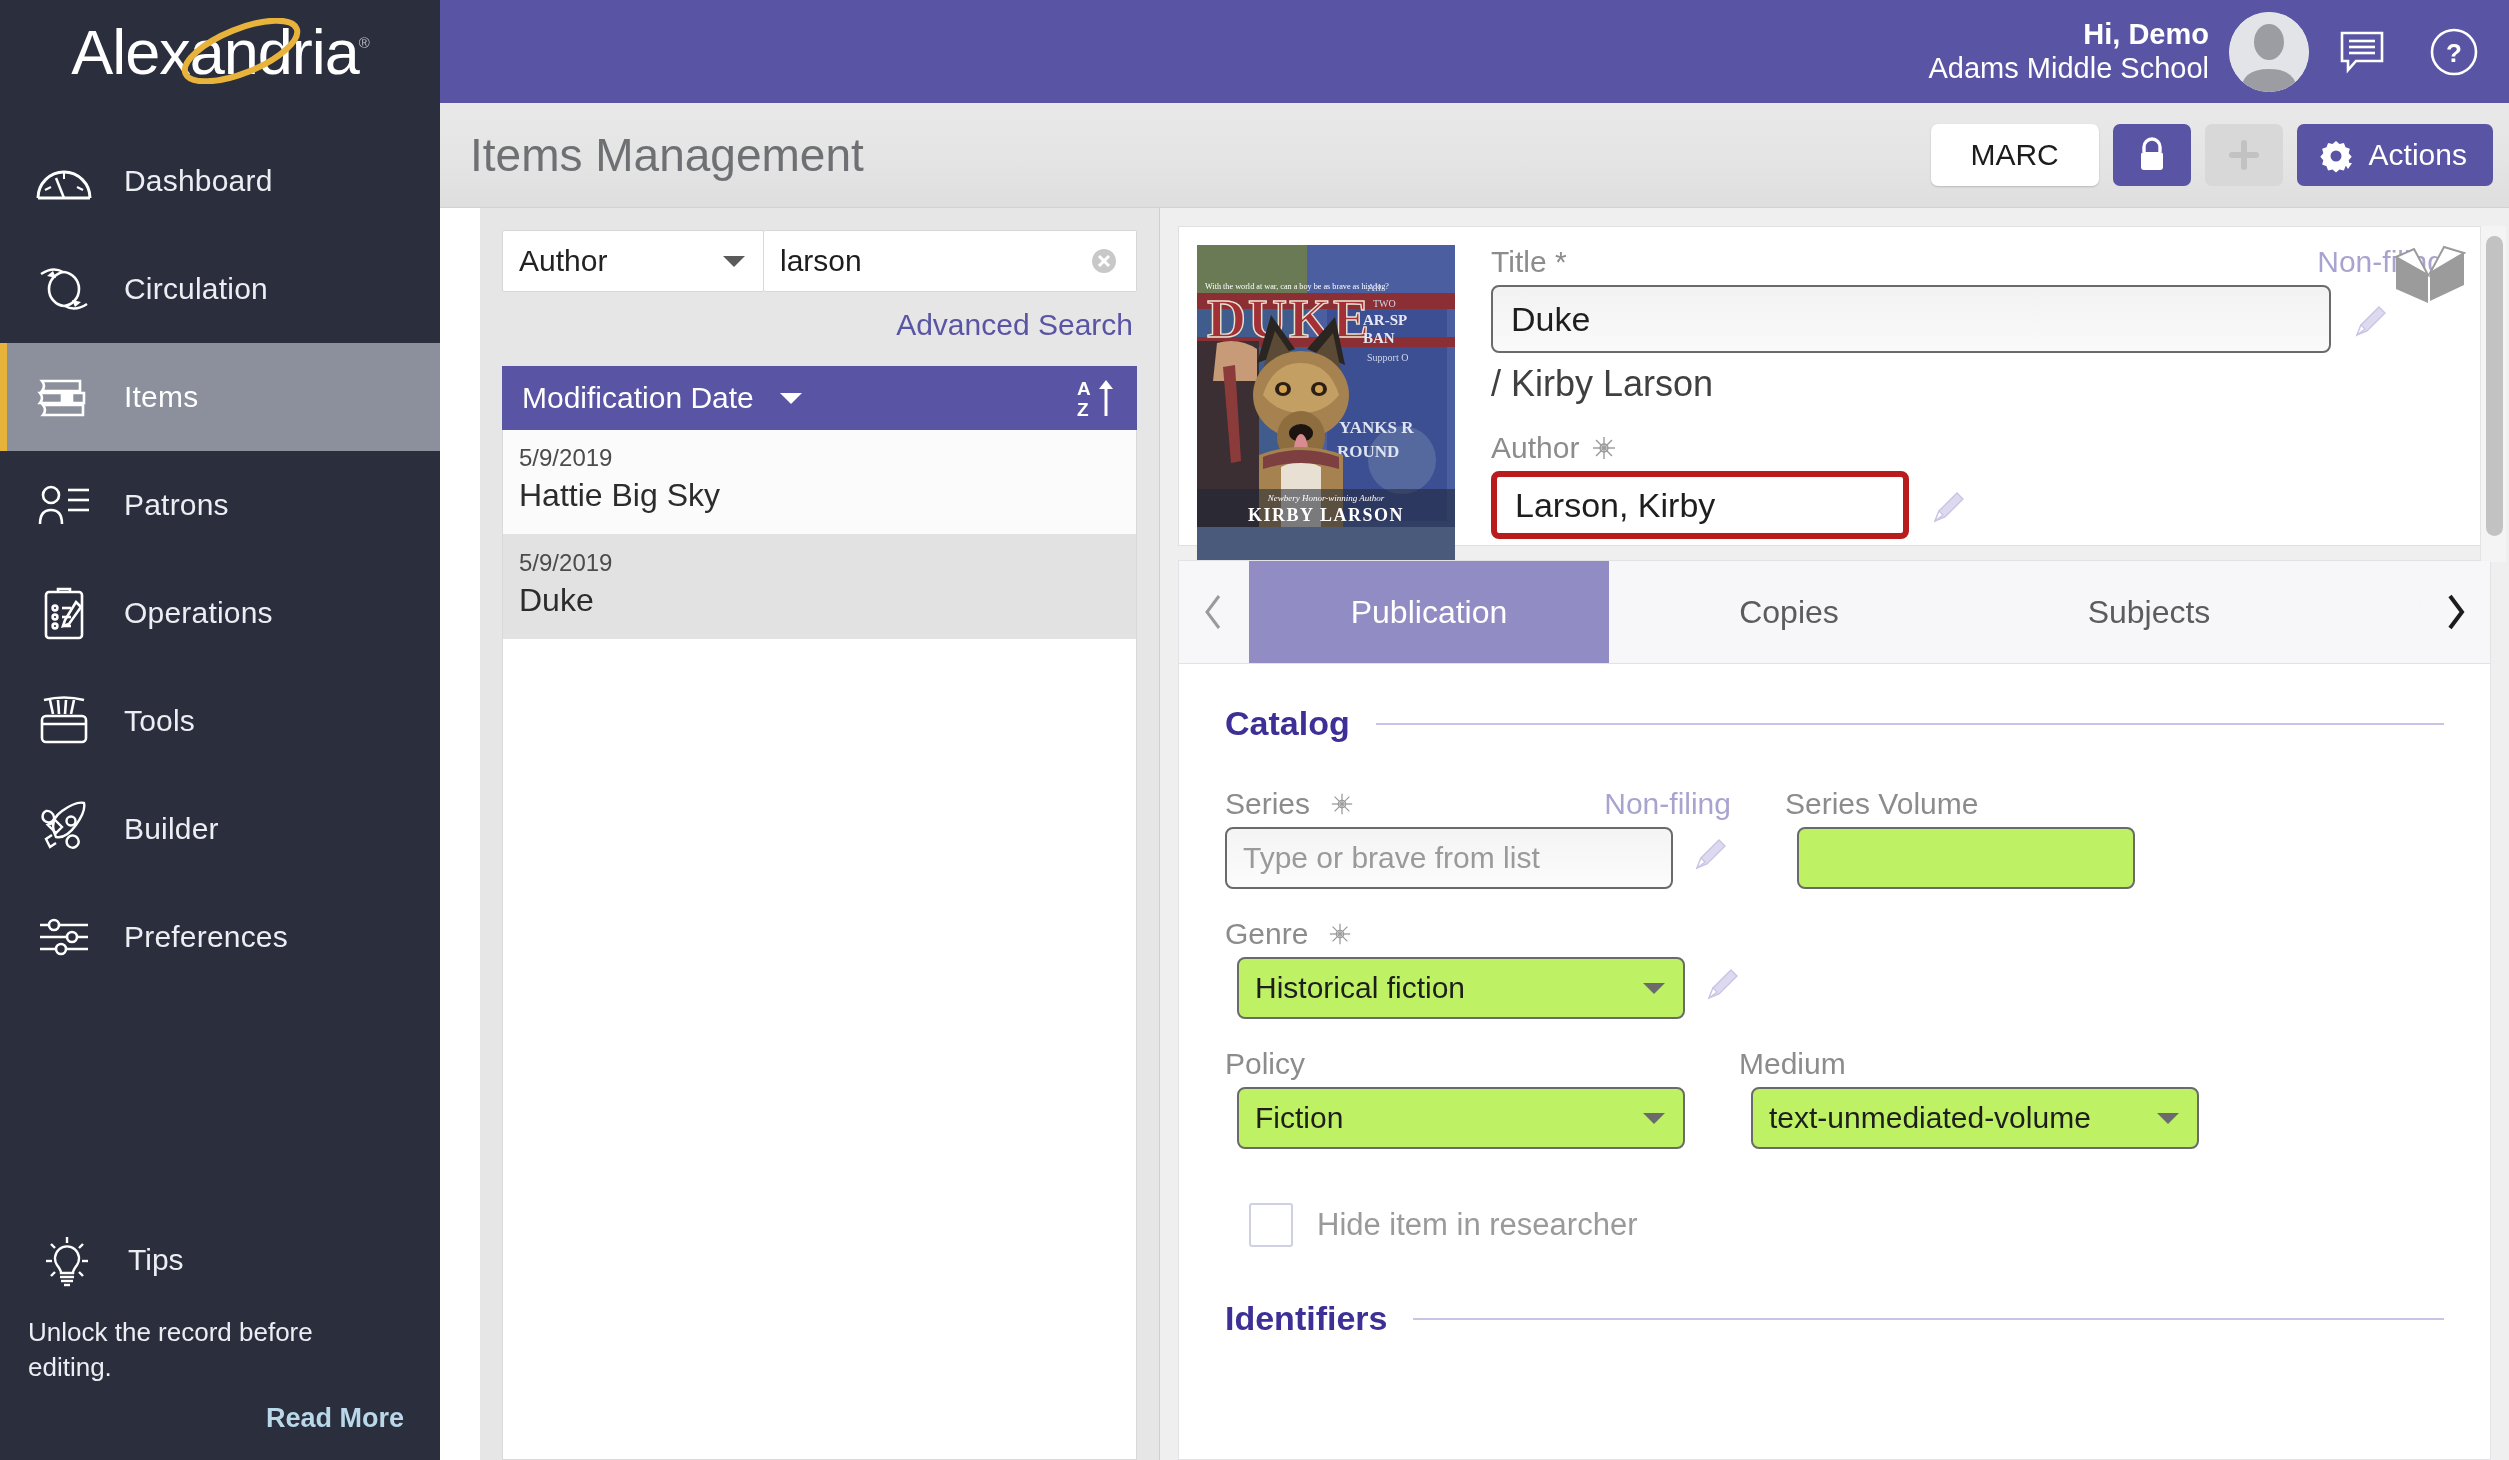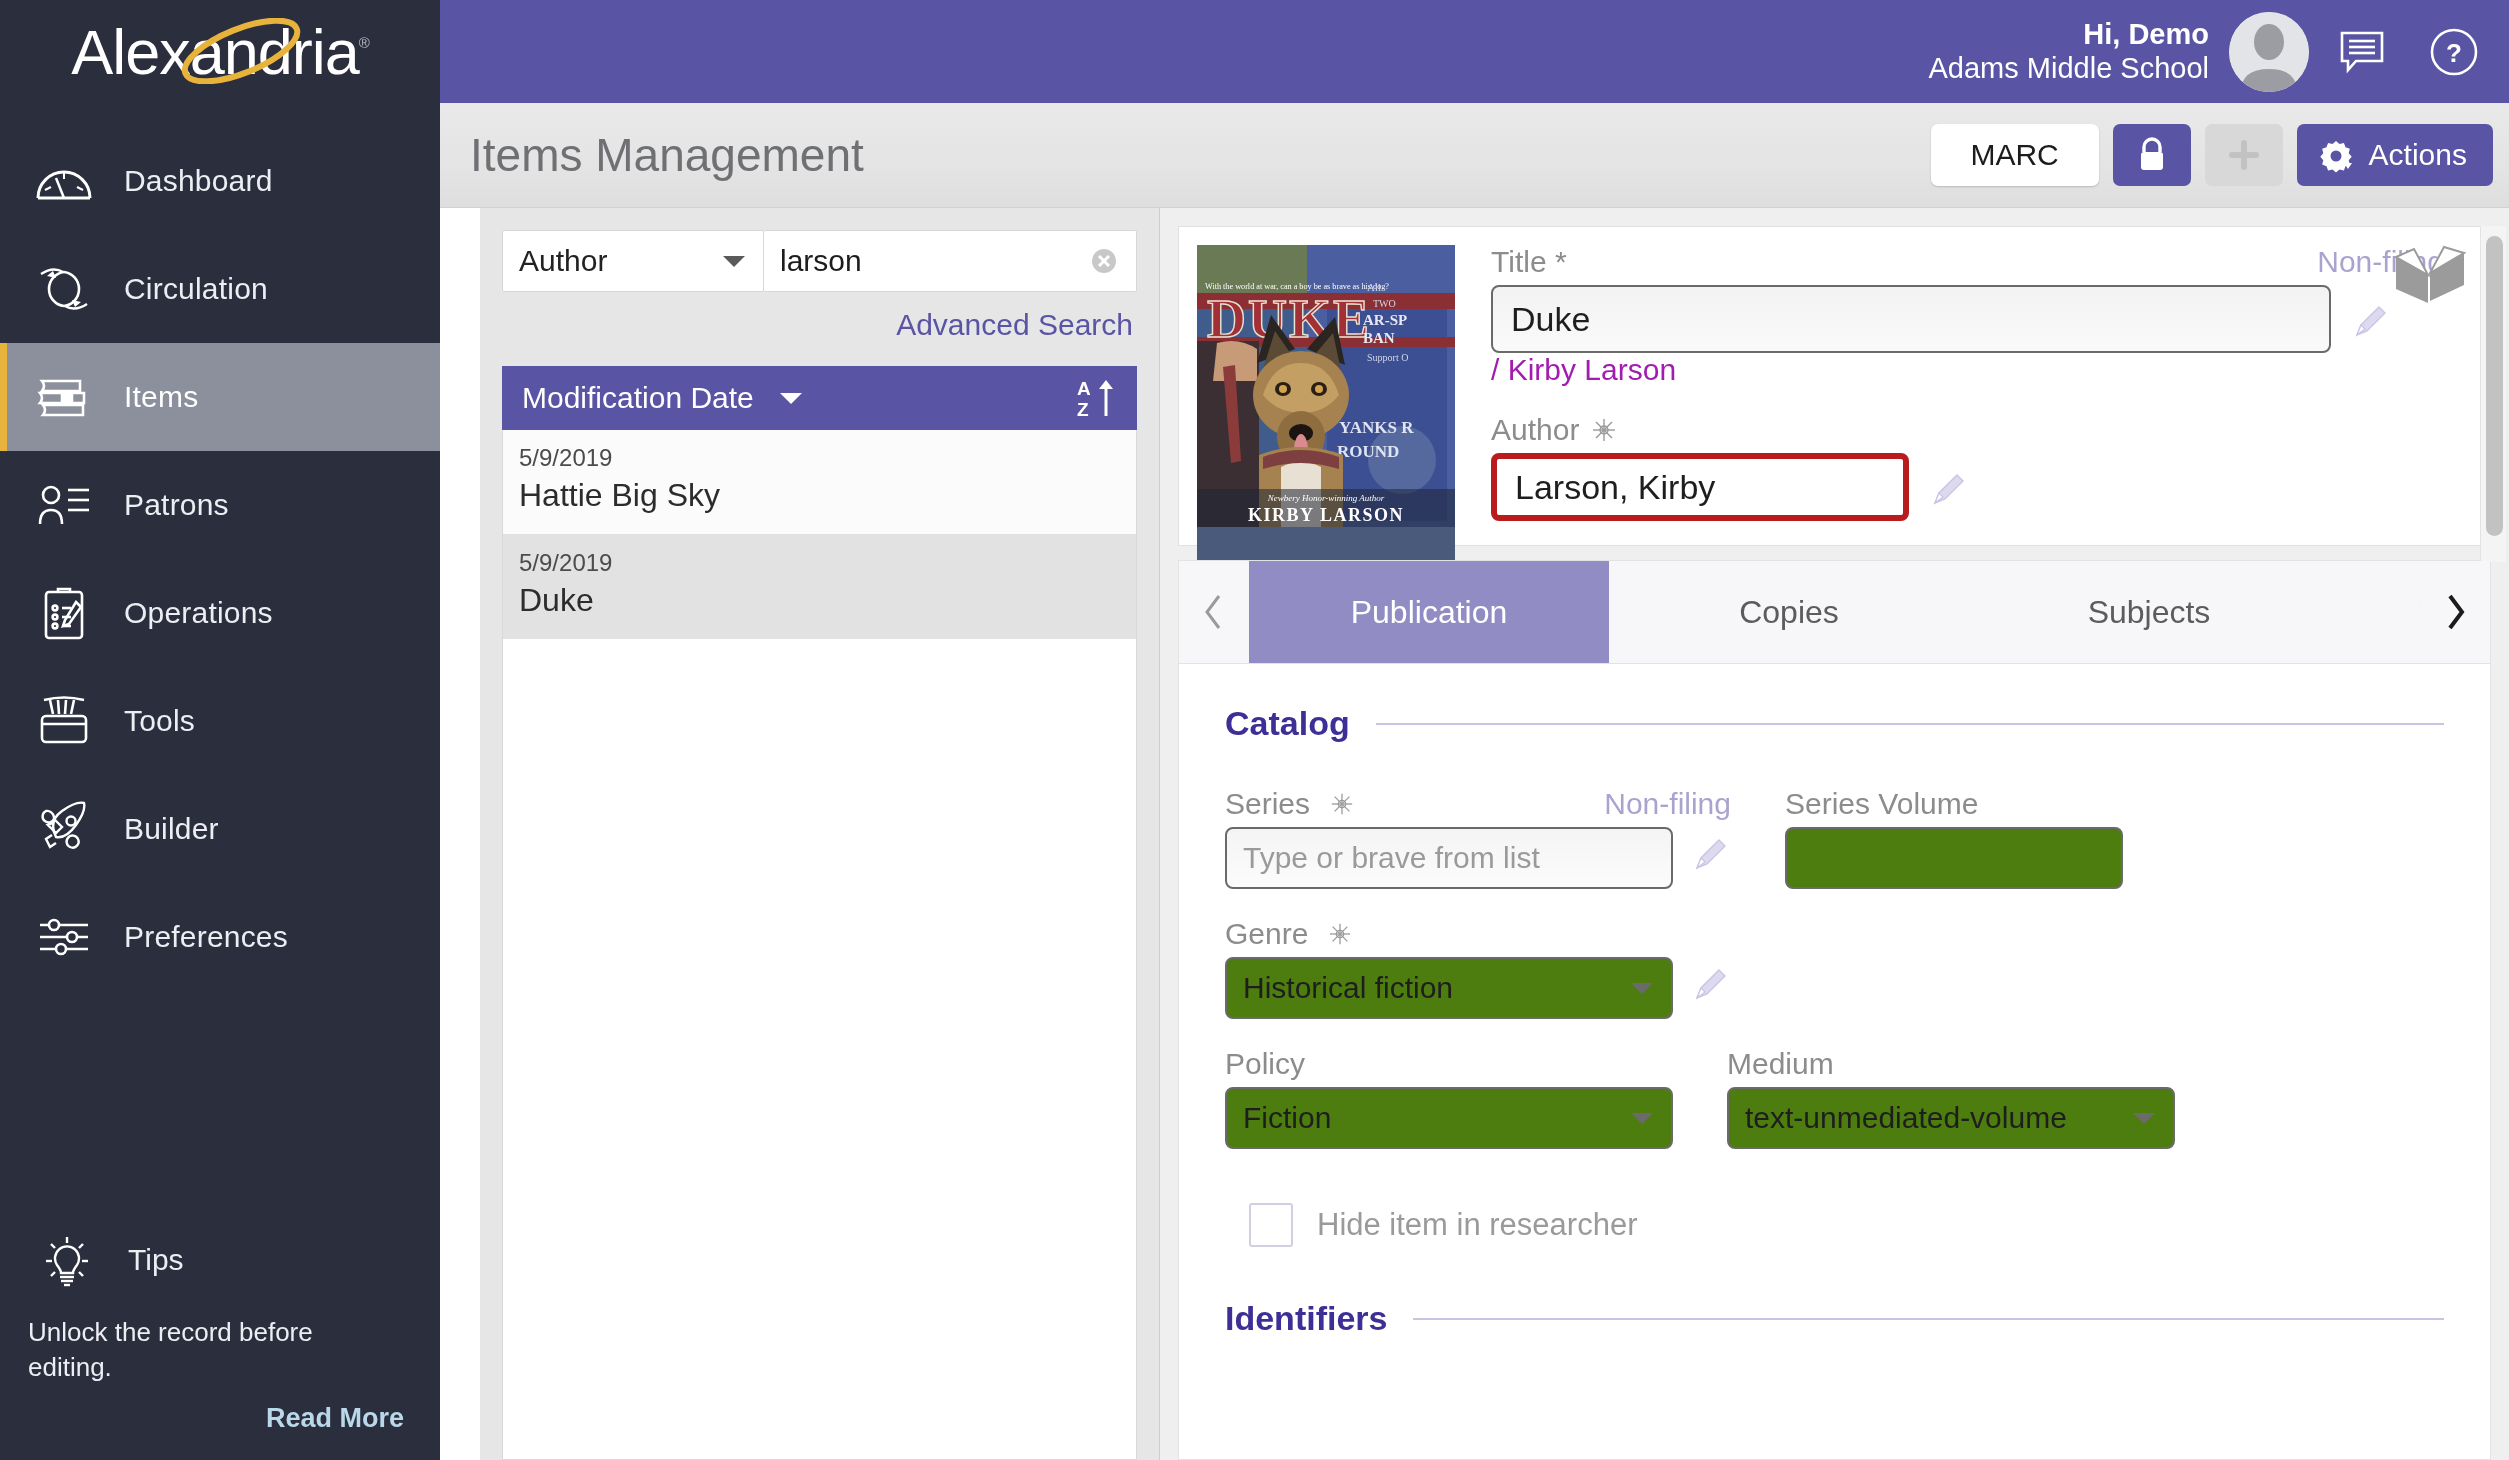--- a/index.html
+++ b/index.html
@@ -187,21 +187,21 @@
   .flabel { font-size:30px; color:#8c8c8c;}
   .flabel .req { color:#8c8c8c; }
   .nonfiling { color:#a9a4cf; font-size:30px; margin-left:auto; padding-right: 28px;}
   .finput {
     height: 68px; border:2px solid #6a6a6a; border-radius:8px;
     background: linear-gradient(180deg,#f2f2f2,#fafafa);
     display:flex; align-items:center; padding: 0 18px;
     font-size:34px; color:#1e1e1e; margin-top: 6px;
   }
   .finput.plain { background:#ffffff; border:6px solid #b91c1c; }
-  .byline { font-size:30px; color:#a21caf; }
+  .byline { font-size:36px; color:#404040; margin-top: 10px;}
   .fieldrow { display:flex; align-items:flex-end; gap: 18px;}
   .pencil { width:42px; height:42px; flex:0 0 42px; margin-bottom: 10px;}
   .bookmark-ico { position:absolute; right: 22px; top: 18px; }
 
   
   .tabs-wrap {
     margin: 14px 18px 0 18px; background:#f7f7f9; border:1px solid #e3e3e6;
     height: 104px; display:flex; align-items:stretch; position:relative;
     flex:0 0 104px;
   }
@@ -224,21 +224,21 @@
   .secthead .line { flex:1; height:2px; background:#c9c3e6;}
   .grp { display:flex; gap: 54px; }
   .fcol { display:flex; flex-direction:column; }
   .sublabel { font-size:30px; color:#8c8c8c; display:flex; align-items:center; gap:20px;}
   .ctl {
     height: 62px; border:2px solid #6a6a6a; border-radius:8px;
     background: linear-gradient(180deg,#f4f4f4,#fcfcfc);
     display:flex; align-items:center; padding: 0 16px; font-size:30px; color:#1e1e1e;
     margin-top: 6px; width: 448px;
   }
-  .ctl.white { background:#4d7c0f; }
+  .ctl.white { background:#bef264;margin-left:12px; }
   .ctl .ph { color:#9a9a9a; }
   .ctl .dcaret { margin-left:auto; }
   .checkrow { display:flex; align-items:center; gap: 24px; margin-top: 54px; padding-left: 24px;}
   .checkbox { width:44px; height:44px; border:2px solid #cfd0e2; border-radius:3px; background:#fff; cursor:pointer; flex:0 0 44px;}
   .checklabel { font-size:31px; color:#9a9a9a;}
 
   
   .vscroll {
     position:absolute; right: 3px; width: 26px; background:#f4f4f4;
     border-left:1px solid #e3e3e3;

